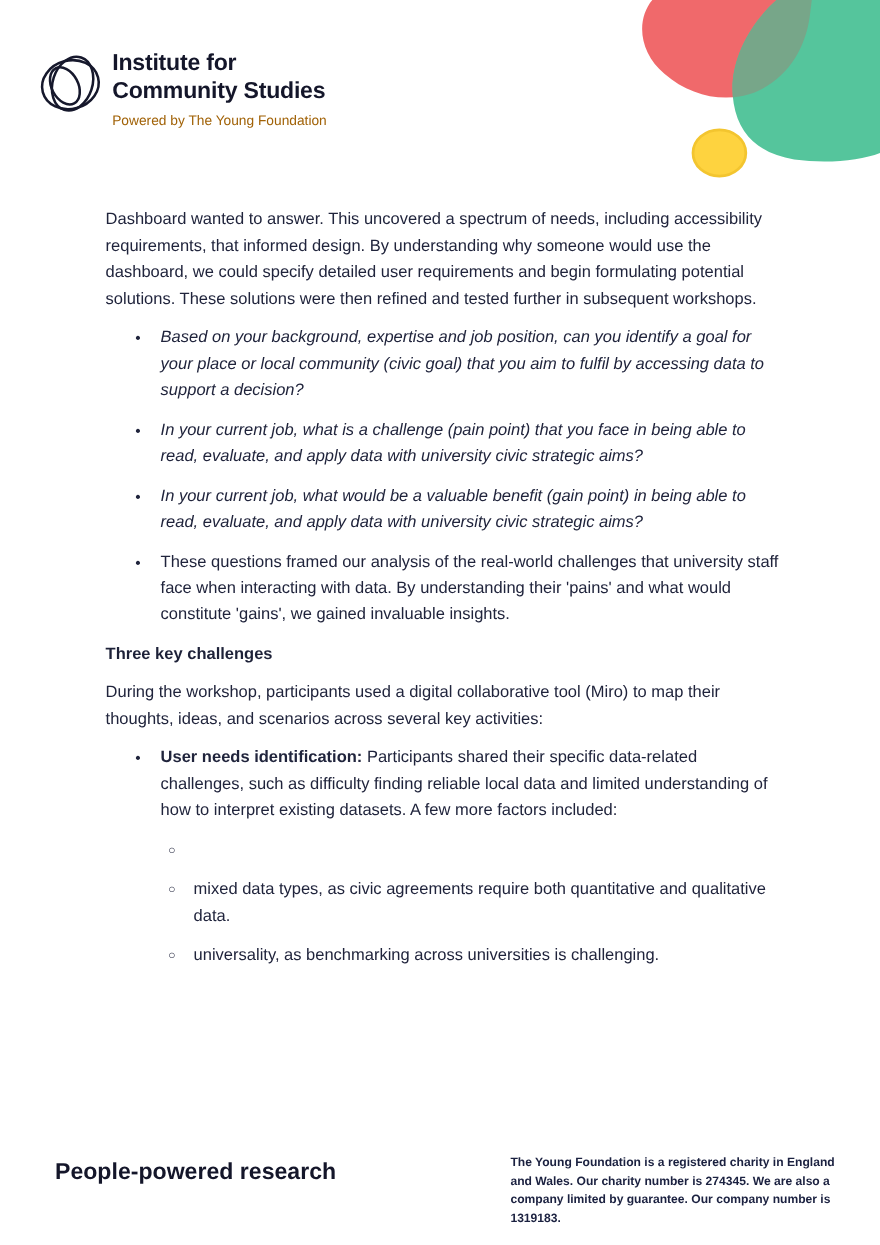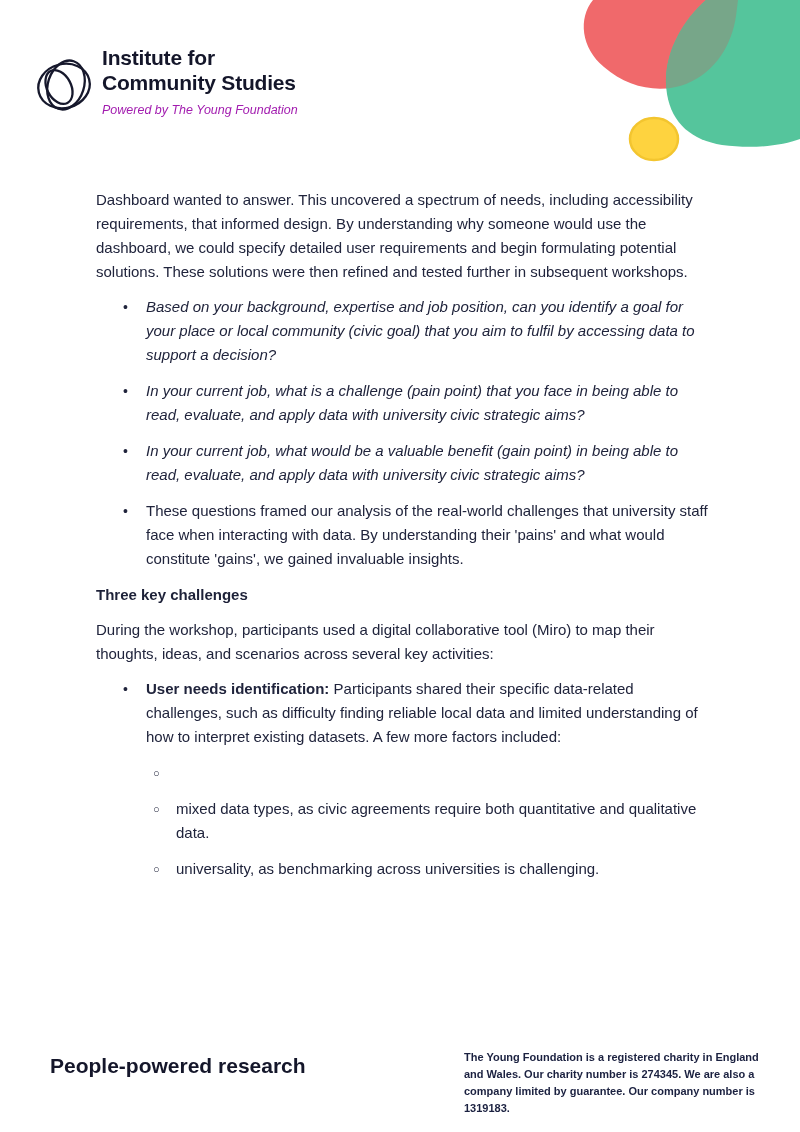--- a/index.html
+++ b/index.html
@@ -7,25 +7,25 @@
     position:relative; width:800px; height:1132px; margin:0 auto;
     background:#ffffff; overflow:hidden;
     font-family:"Liberation Sans", sans-serif;
     color:#20243c;
   }
 
   
   .decor { position:absolute; top:0; right:0; width:240px; height:180px; }
 
   
-  .logo { position:absolute; left:34px; top:45px; display:flex; align-items:flex-end; }
+  .logo { position:absolute; left:34px; top:45px; display:flex; align-items:flex-start; }
   .logo-mark { width:62px; height:62px; flex:none; margin-top:2px; }
   .logo-text { margin-left:6px; }
   .logo-title { font-size:21px; font-weight:700; line-height:25px; color:#14162a; letter-spacing:-0.2px; }
-  .logo-tagline { margin-top:8px; font-size:12.5px; line-height:15px; color:#a21caf; font-weight:500;font-style:italic; }
+  .logo-tagline { margin-top:8px; font-size:12.5px; line-height:15px; color:#a16207; font-weight:500; }
 
   
   .content {
     position:absolute; left:96px; top:188px; width:612px;
     font-size:15px; line-height:24px; color:#20243c;
   }
   .content p { margin:0 0 11px 0; }
   .content h3 { margin:3px 0 11px 0; font-size:15px; line-height:24px; font-weight:700; color:#1d2138; }
 
   ul.blist { list-style:none; margin:3px 0 1px 0; padding:0; }

